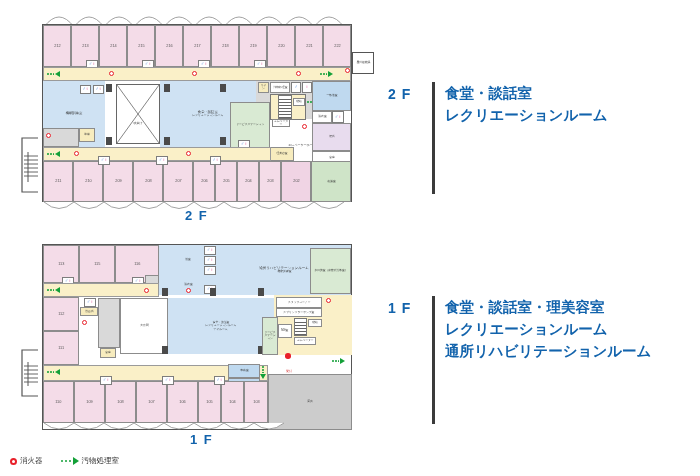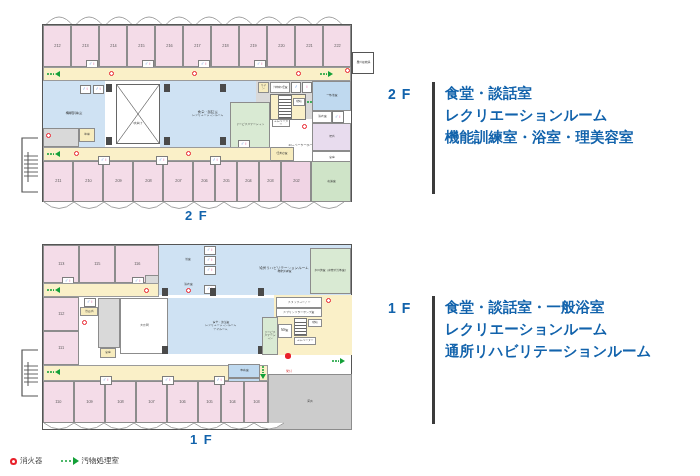--- a/index.html
+++ b/index.html
@@ -397,21 +397,20 @@
   </div>
 
   <div class="floorlbl" style="left:185px; top:208px;">2 F</div>
 
   <div class="panel" style="left:388px; top:82px; width:306px; height:112px;">
     <div class="ftag" style="top:4px;">2 F</div>
     <div class="bar" style="height:112px;"></div>
     <ul>
       <li>食堂・談話室</li>
       <li>レクリエーションルーム</li>
-      <li>機能訓練室・浴室・理美容室</li>
     </ul>
   </div>
 
   <div class="plan" style="left:14px; top:236px; width:350px; height:200px;">
 
     <div class="shell" style="left:28px; top:8px; width:310px; height:186px;"></div>
 
     <div class="rm pink" style="left:29px;top:9px;width:36px;height:38px;">
         <span class="num">113</span>
       </div>
@@ -632,21 +631,21 @@
       </g>
     </svg>
   </div>
 
   <div class="floorlbl" style="left:190px; top:432px;">1 F</div>
 
   <div class="panel" style="left:388px; top:296px; width:306px; height:128px;">
     <div class="ftag" style="top:4px;">1 F</div>
     <div class="bar" style="height:128px;"></div>
     <ul>
-      <li>食堂・談話室・一般浴室</li>
+      <li>食堂・談話室・理美容室</li>
       <li>レクリエーションルーム</li>
       <li>通所リハビリテーションルーム</li>
     </ul>
   </div>
 
   <div class="legend">
     <div class="item">
       <div class="circ"></div>
       <div class="txt">消火器</div>
     </div>

